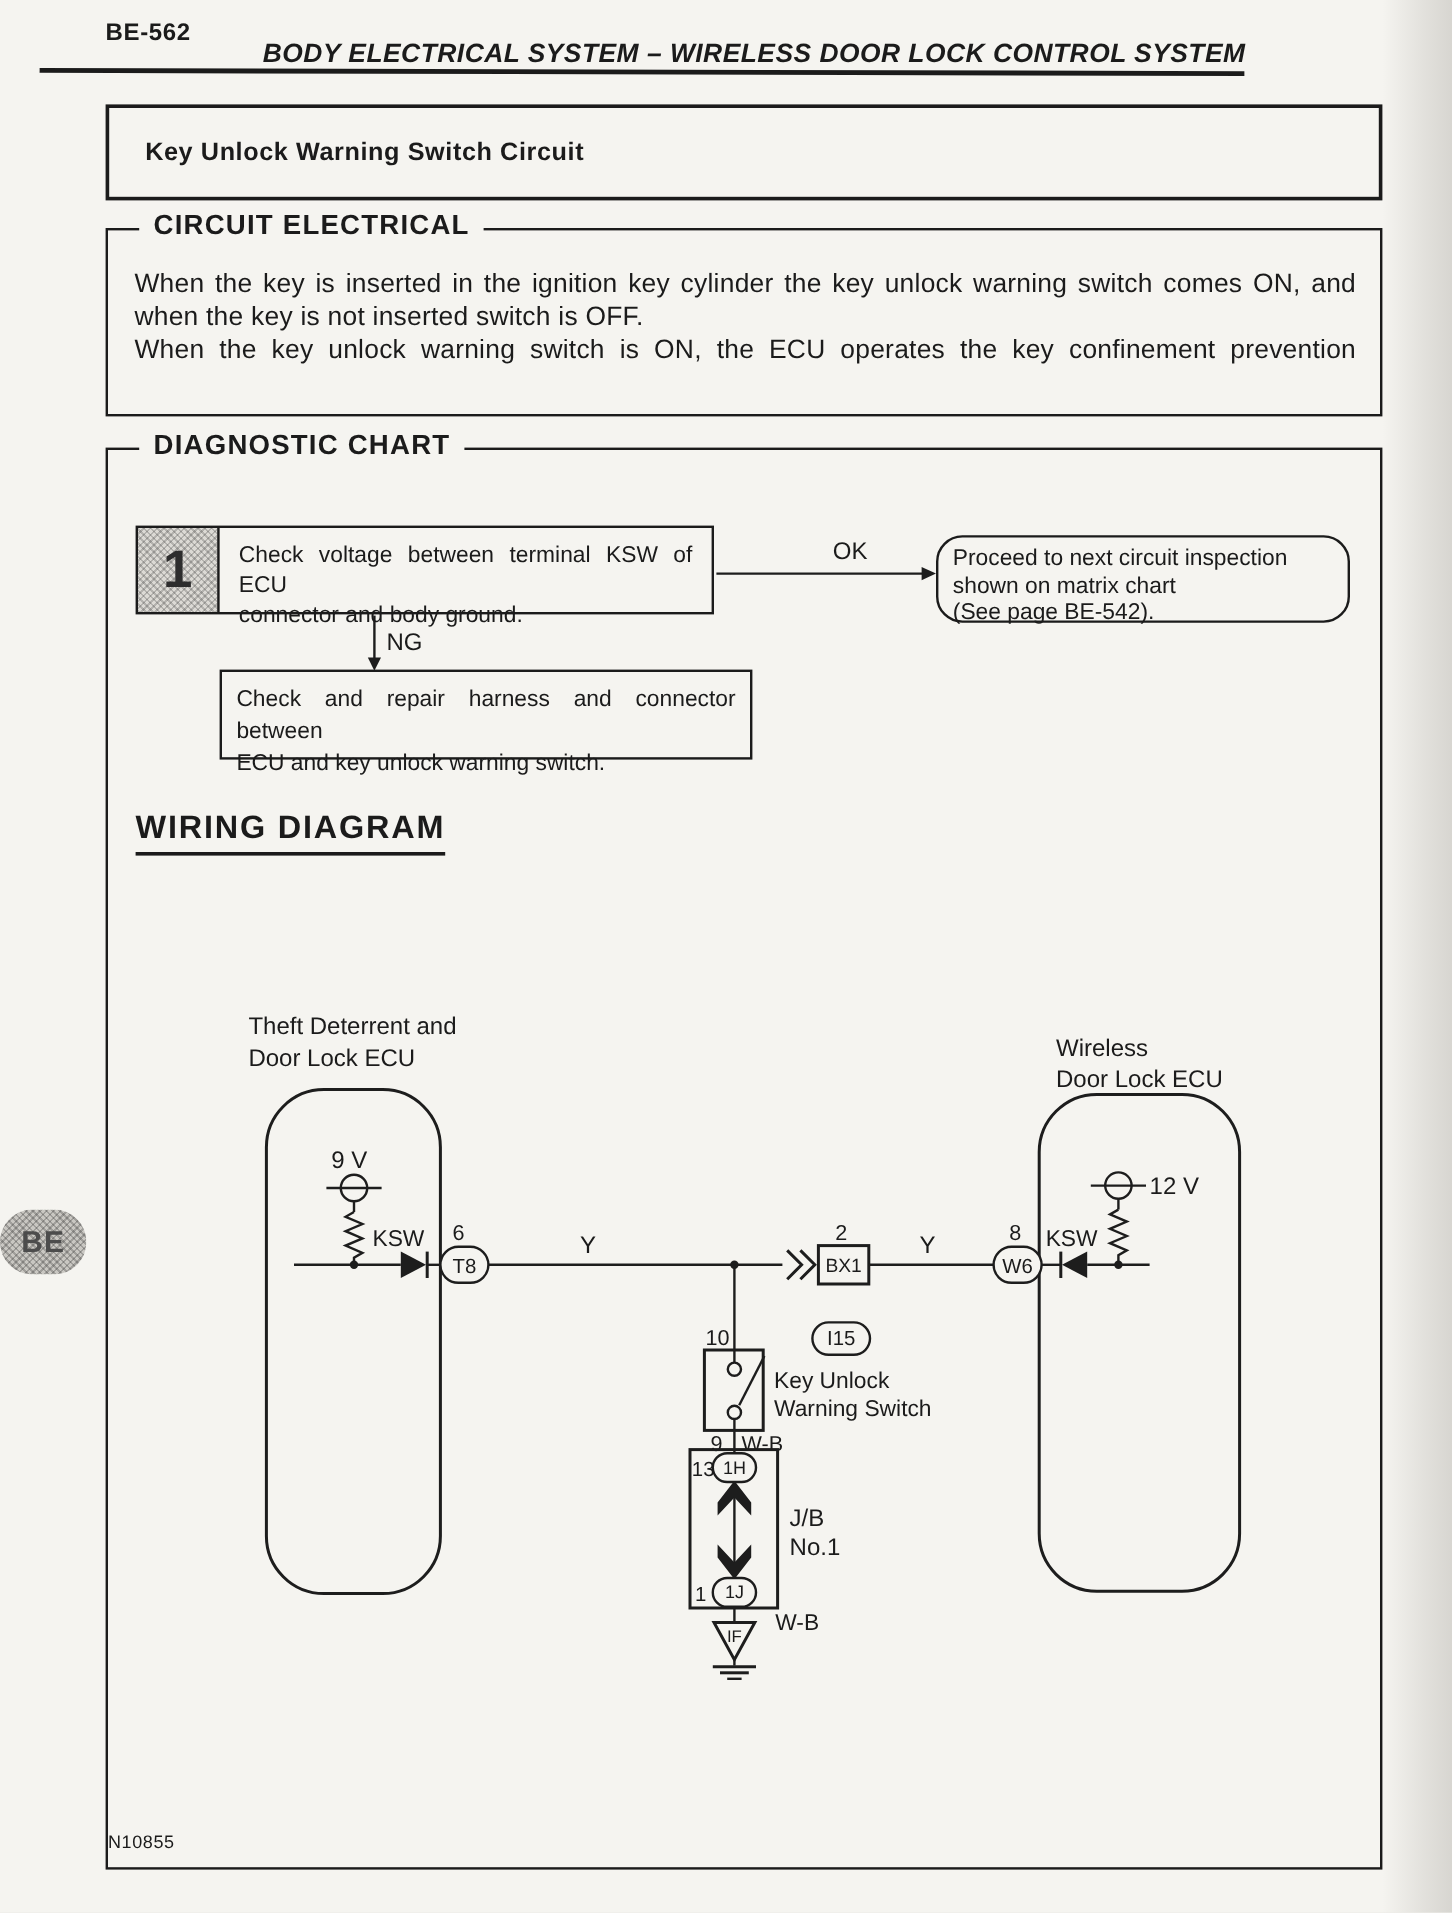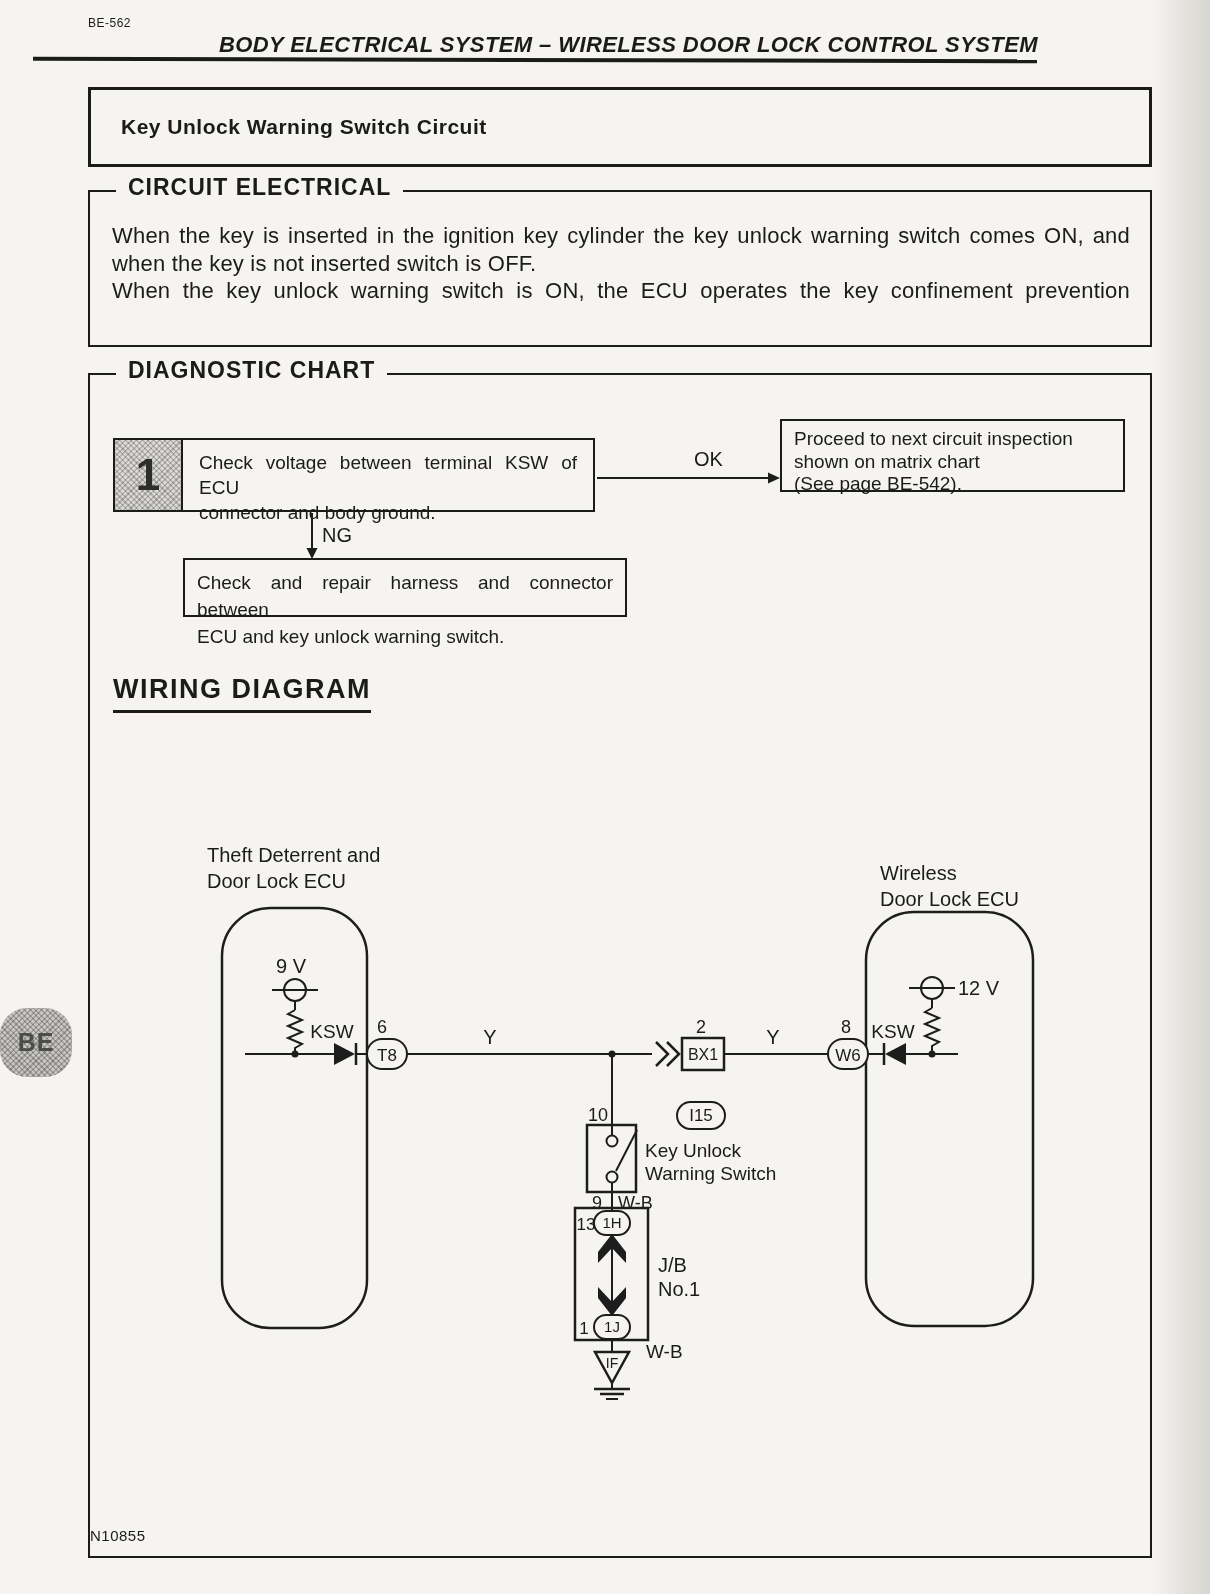--- a/index.html
+++ b/index.html
@@ -10,21 +10,21 @@
   #page{
     position:relative;
     width:1210px;height:1594px;
     background:var(--paper);
     font-family:"Liberation Sans",sans-serif;
     color:var(--ink);
     overflow:hidden;
   }
   .abs{position:absolute;}
   
-  .hdr-code{left:88px;top:16px;font-size:12px;font-weight:normal;letter-spacing:.5px;}
+  .hdr-code{left:88px;top:16px;font-size:20px;font-weight:bold;letter-spacing:.5px;}
   .hdr-title{left:219px;top:32px;font-size:22px;font-weight:bold;letter-spacing:.4px;white-space:nowrap;font-style:italic;}
   .hdr-rule{left:33px;top:58px;width:1004px;height:4px;background:var(--ink);transform:rotate(.15deg);}
   
   .title-box{
     left:88px;top:87px;width:1064px;height:80px;
     border:3px solid var(--ink);box-sizing:border-box;
     display:flex;align-items:center;
   }
   .title-box span{margin-left:30px;font-size:21px;font-weight:bold;letter-spacing:.5px;}
   
@@ -46,31 +46,31 @@
   .step-num{
     width:68px;flex:0 0 68px;border-right:2.5px solid var(--ink);box-sizing:border-box;
     display:flex;align-items:center;justify-content:center;
     background-color:#dcdad5;
     background-image:
       repeating-linear-gradient(45deg, rgba(40,40,40,.22) 0 1.5px, transparent 1.5px 4px),
       repeating-linear-gradient(-45deg, rgba(40,40,40,.22) 0 1.5px, transparent 1.5px 4px);
     font-size:44px;font-weight:bold;color:#2d2d2d;
   }
   .step-text{padding:10px 16px;line-height:25px;flex:1;}
-  .ok-box{left:780px;top:419px;width:345px;height:73px;padding:7px 12px;line-height:22.5px;}
-  .ng-box{left:183px;top:558px;width:444px;height:59px;padding:9px 12px;line-height:27px;}
+  .ok-box{left:780px;top:446px;width:345px;height:73px;padding:7px 12px;line-height:22.5px;border-radius:22px;}
+  .ng-box{left:183px;top:558px;width:444px;height:75px;padding:9px 12px;line-height:27px;}
   
   .wd-heading{
     left:113px;top:674px;font-size:27px;font-weight:bold;letter-spacing:1.5px;
     padding-bottom:5px;border-bottom:3.5px solid var(--ink);
   }
   
   .footer-code{left:90px;top:1527px;font-size:15px;letter-spacing:.5px;text-align:center;}
   .be-tab{
-    left:0;top:1008px;width:72px;height:69px;
+    left:0;top:1008px;width:72px;height:54px;
     background-color:#c9c7c2;
     background-image:
       repeating-linear-gradient(45deg, rgba(40,40,40,.25) 0 1.5px, transparent 1.5px 4px),
       repeating-linear-gradient(-45deg, rgba(40,40,40,.25) 0 1.5px, transparent 1.5px 4px);
     display:flex;align-items:center;justify-content:center;
     font-size:25px;font-weight:bold;color:#4c4c4c;letter-spacing:1px;border-radius:27px;
   }
   .scan-edge{right:0;top:0;width:58px;height:1594px;
     background:linear-gradient(to right, rgba(0,0,0,0) 0%, rgba(60,55,45,.10) 60%, rgba(60,55,45,.16) 100%);}
   

